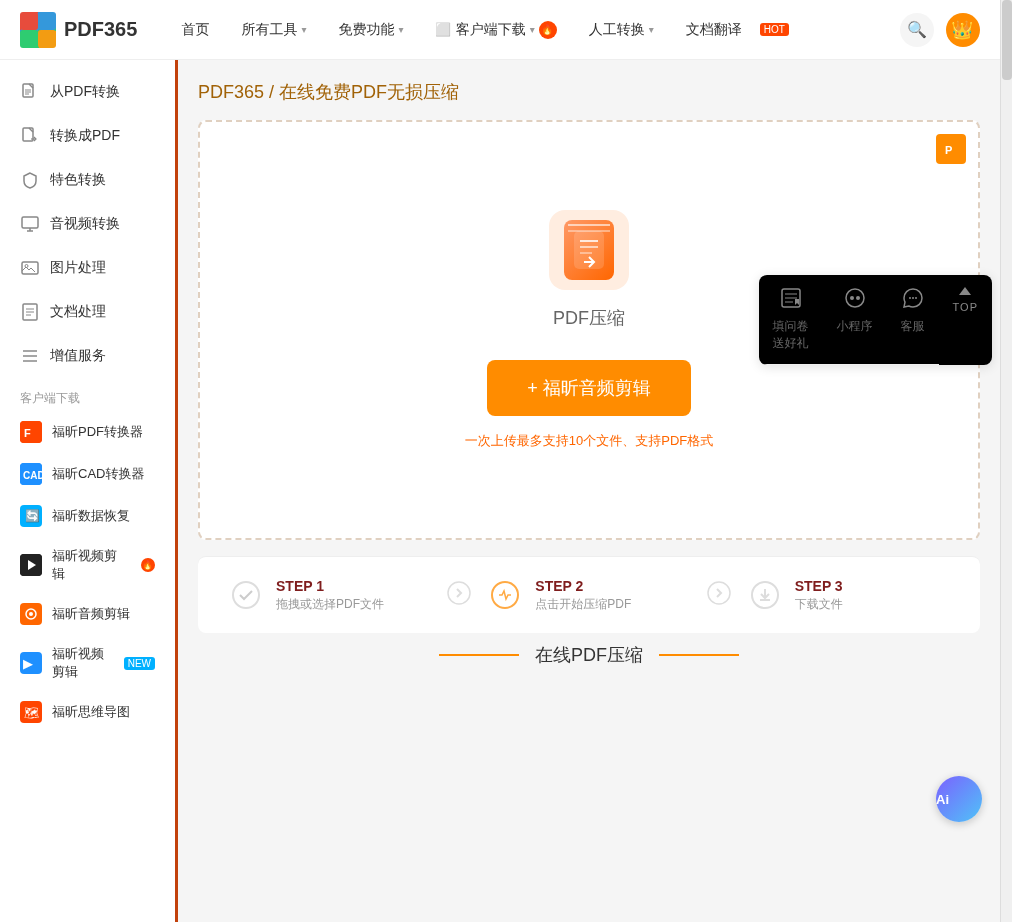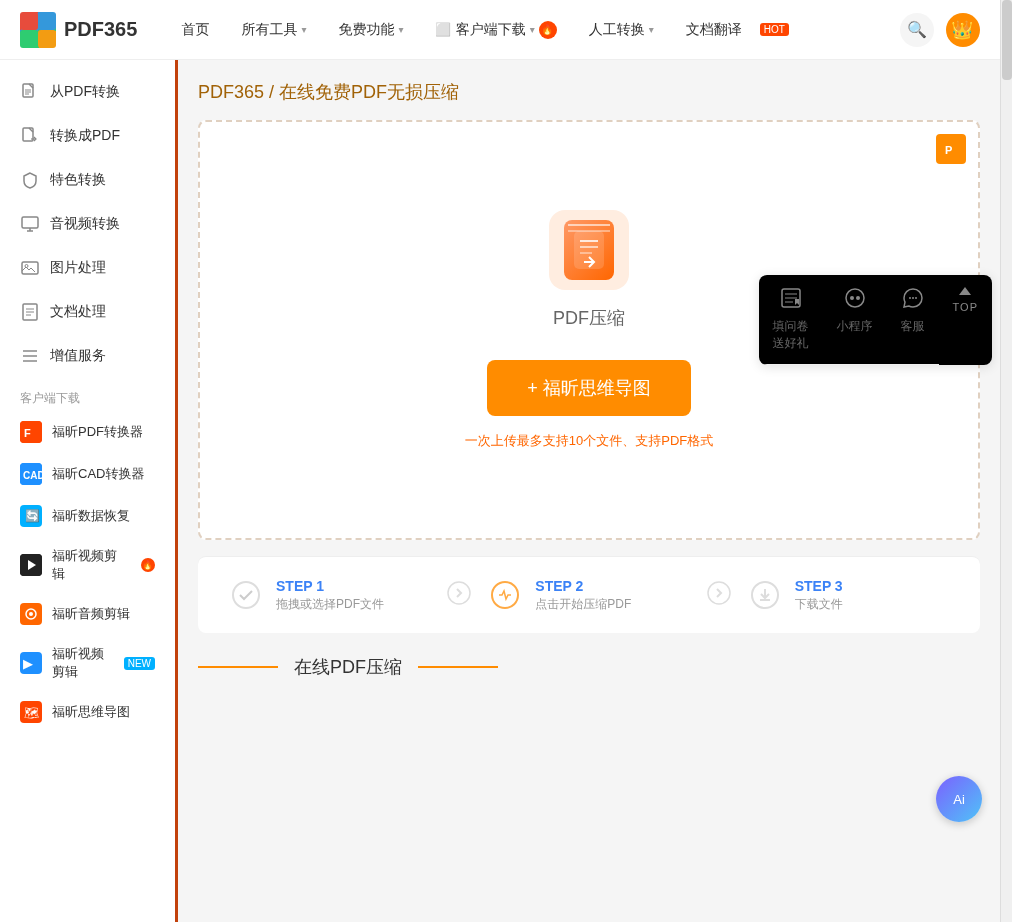--- a/index.html
+++ b/index.html
@@ -151,21 +151,21 @@
     .step {
       display: flex; align-items: center; gap: 12px; flex: 1;
     }
     .step-icon {
       width: 36px; height: 36px; display: flex; align-items: center; justify-content: center;
       font-size: 20px; color: #bbb;
     }
     .step-icon.active { color: #ff8c00; }
     .step-icon.check { color: #ccc; }
     .step-text {}
-    .step-title { font-size: 14px; font-weight: bold; color: #3b82f6; }
+    .step-title { font-size: 14px; font-weight: bold; color: #7f1d1d; }
     .step-desc { font-size: 12px; color: #999; margin-top: 2px; }
     .step-arrow {
       font-size: 20px; color: #ddd; margin: 0 16px;
     }
 
     
     .right-panel {
       position: fixed; right: 20px; top: 50%;
       transform: translateY(-50%);
       display: flex; flex-direction: row; gap: 0;
@@ -184,31 +184,31 @@
       background: none; display: flex; flex-direction: column; align-items: center;
       padding: 10px 14px; cursor: pointer; font-size: 11px; color: #888;
       font-weight: bold; letter-spacing: 1px;
     }
 
     
     .ai-bubble {
       position: absolute; bottom: 60px; right: 30px;
       width: 46px; height: 46px; border-radius: 50%;
       background: linear-gradient(135deg, #7b61ff, #4fc3f7);
-      display: flex; align-items: center; justify-content: center;
-      font-size: 13px; font-weight: normal; color: white;
+      display: flex; align-items: center; 
+      font-size: 13px; font-weight: bold; color: white;
       box-shadow: 0 2px 8px rgba(0,0,0,0.2);
       cursor: pointer;
     }
 
     
     .section-title {
-      text-align: center; font-size: 18px; color: #333; margin-top: 22px;
+      text-align: center; font-size: 18px; color: #333; margin-top: 10px;
       padding-bottom: 10px;
-      display: flex; align-items: center; gap: 16px;
+      display: flex; align-items: center; justify-content: center; gap: 16px;
     }
     .title-line {
       flex: 1; max-width: 80px; height: 2px; background: #ff8c00;
     }
   </style>
 </head>
 <body>
 
 <div class="header">
   <div class="logo">
@@ -419,21 +419,21 @@
           <line x1="6" y1="16" x2="24" y2="16" stroke="white" stroke-width="2" opacity="0.6"></line>
           <line x1="6" y1="22" x2="18" y2="22" stroke="white" stroke-width="2" opacity="0.4"></line>
           <path d="M15 26l5 5-5 5" stroke="white" stroke-width="2" fill="none"></path>
           <line x1="10" y1="31" x2="20" y2="31" stroke="white" stroke-width="2"></line>
         </svg>
       </div>
     </div>
 
     <div class="pdf-compress-label">PDF压缩</div>
 
-    <button class="upload-btn">+ 福昕思维导图</button>
+    <button class="upload-btn">+ 福昕音频剪辑</button>
 
     <div class="upload-hint">一次上传最多支持10个文件、支持PDF格式</div>
   </div>
 
   <div class="steps-bar">
     <div class="step">
       <div class="step-icon check">
         <svg width="28" height="28" viewBox="0 0 28 28">
             <circle cx="14" cy="14" r="13" stroke="#ddd" stroke-width="2" fill="none"></circle>
             <path d="M8 14l4 4 8-8" stroke="#ccc" stroke-width="2" fill="none"></path>

